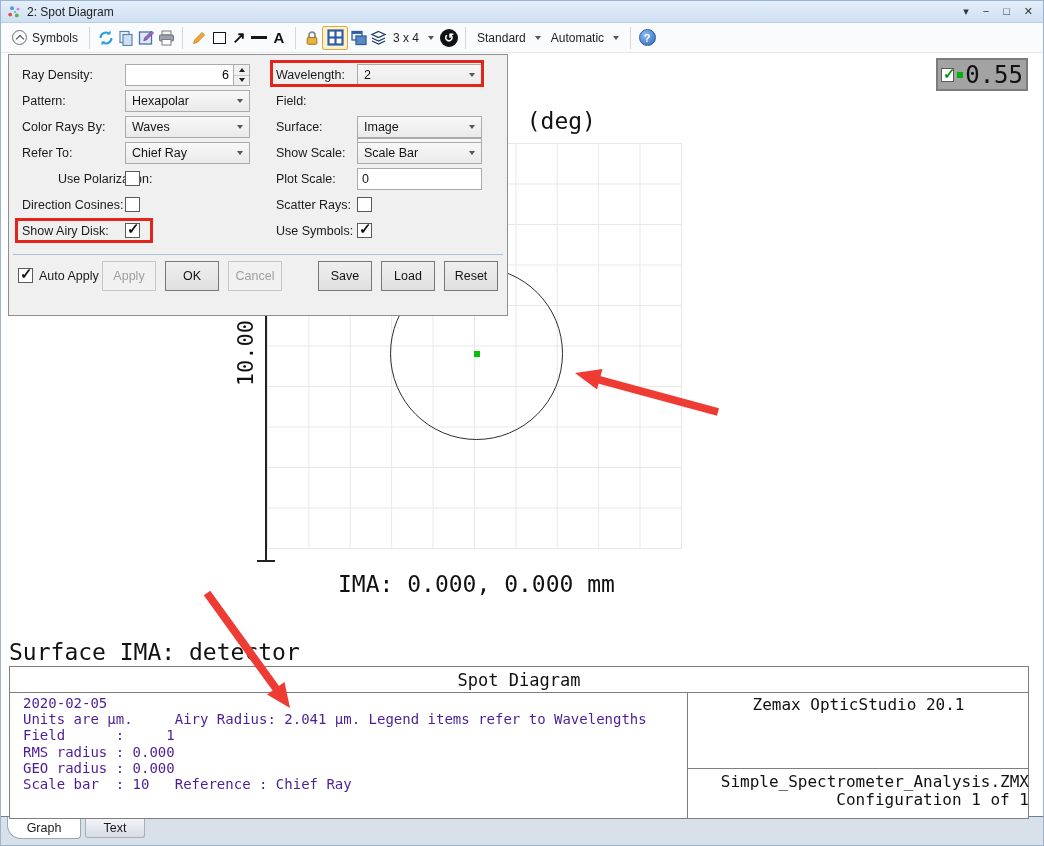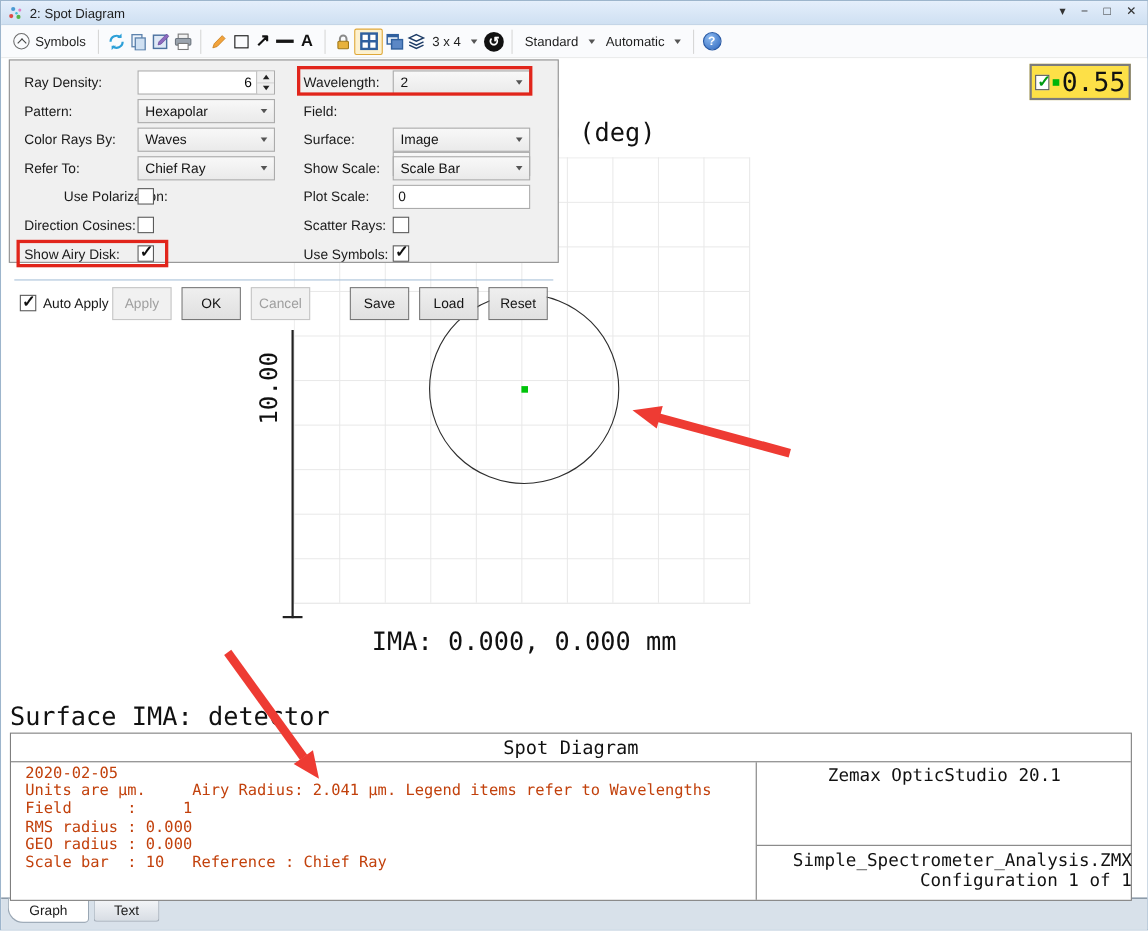--- a/index.html
+++ b/index.html
@@ -47,30 +47,30 @@
   .scale-line{position:absolute;left:264px;top:247px;width:2px;height:262px;background:#222;z-index:2;}
   .scale-cap{position:absolute;left:256px;top:507px;width:18px;height:2px;background:#222;z-index:2;}
   .scale-label{position:absolute;left:209px;top:287px;width:70px;height:26px;display:flex;
     align-items:center;justify-content:center;font-size:22px;transform:rotate(-90deg);z-index:2;}
   .airy-circle{position:absolute;left:389px;top:214px;width:173px;height:173px;border:1.4px solid #2d2d2d;
     border-radius:50%;z-index:2;}
   .spot-dot{position:absolute;left:473px;top:298px;width:6px;height:6px;background:#00c40a;z-index:3;}
   .ima-caption{position:absolute;left:337px;top:518px;font-size:23px;z-index:2;}
   .surface-caption{position:absolute;left:8px;top:586px;font-size:23px;z-index:2;}
   
-  .legend-box{position:absolute;left:935px;top:5px;width:92px;height:33px;background:#fde047;
+  .legend-box{position:absolute;left:935px;top:5px;width:92px;height:33px;background:#a3a3a3;
     border:2px solid #7c7c7c;display:flex;align-items:center;padding:0 3px;z-index:6;}
   .legend-box .val{font-size:24px;margin-left:2px;}
   .dot-green{width:6px;height:6px;background:#00b50a;margin-left:3px;}
   
   .cb{width:15px;height:15px;border:1px solid #5a5a5a;background:#fff;position:relative;display:inline-block;}
   .cb.checked::after{content:"✓";position:absolute;left:1px;top:-4px;font-size:15px;font-weight:bold;color:#101010;}
   .cb.green::after{color:#009a10;}
   
-  .panel{position:absolute;left:7px;top:1px;width:500px;height:185px;background:#f0f0f0;
+  .panel{position:absolute;left:7px;top:1px;width:500px;height:262px;background:#f0f0f0;
     border:1px solid #8f8f8f;z-index:10;}
   .plabel{position:absolute;font-size:12.5px;color:#1a1a1a;line-height:24px;}
   .dd{position:absolute;width:125px;height:22px;background:linear-gradient(#f8f8f8,#eaeaea);
     border:1px solid #ababab;display:flex;align-items:center;justify-content:space-between;
     padding:0 6px;font-size:12.5px;color:#141414;}
   .txtin{position:absolute;width:125px;height:22px;background:#fff;border:1px solid #ababab;
     font-size:12.5px;color:#141414;display:flex;align-items:center;padding:0 4px;}
   .spinbox{position:absolute;width:125px;height:22px;background:#fff;border:1px solid #ababab;display:flex;}
   .spinbox .v{flex:1;font-size:12.5px;display:flex;align-items:center;justify-content:flex-end;padding-right:4px;}
   .spin{width:16px;display:flex;flex-direction:column;border-left:1px solid #ababab;}
@@ -84,21 +84,21 @@
     border:1px solid #777;font-size:12.5px;color:#141414;display:flex;align-items:center;justify-content:center;}
   .pbtn.disabled{background:#f1f1f1;border:1px solid #c6c6c6;color:#9f9f9f;}
   
   .arrows{position:absolute;left:0;top:0;width:1044px;height:763px;z-index:20;pointer-events:none;}
   
   .report{position:absolute;left:8px;top:613px;width:1020px;height:153px;border:1px solid #7f7f7f;z-index:4;background:#fff;}
   .report .hdr{position:absolute;left:0;top:0;width:100%;height:26px;border-bottom:1px solid #7f7f7f;
     display:flex;align-items:center;justify-content:center;font-size:17px;}
   .report .leftcell{position:absolute;left:0;top:26px;width:677px;height:125px;padding:2px 0 0 13px;}
   .report .leftcell div{font-family:"DejaVu Sans Mono",monospace;font-size:14px;line-height:16.2px;
-    white-space:pre;color:#c2410c;}
+    white-space:pre;color:#4c1d95;}
   .report .rightcol{position:absolute;left:677px;top:26px;width:342px;height:125px;border-left:1px solid #7f7f7f;}
   .report .rc1{position:absolute;left:0;top:0;width:100%;height:76px;border-bottom:1px solid #7f7f7f;
     text-align:center;padding-top:3px;}
   .report .rc2{position:absolute;left:0;top:76px;width:100%;height:49px;text-align:right;padding-top:4px;}
   .report .rightcol div{font-family:"DejaVu Sans Mono",monospace;font-size:16px;line-height:17.5px;color:#111;}
   
   .tabbar{position:absolute;left:0;top:815px;width:100%;height:31px;background:#d8e1ea;border-top:1px solid #6e7e8e;}
   .tab{position:absolute;top:0;height:22px;display:flex;align-items:center;justify-content:center;
     font-size:12.5px;color:#1b1b1b;}
   .tab.active{left:6px;width:74px;background:#fff;border:1px solid #9aa7b4;border-top:none;

